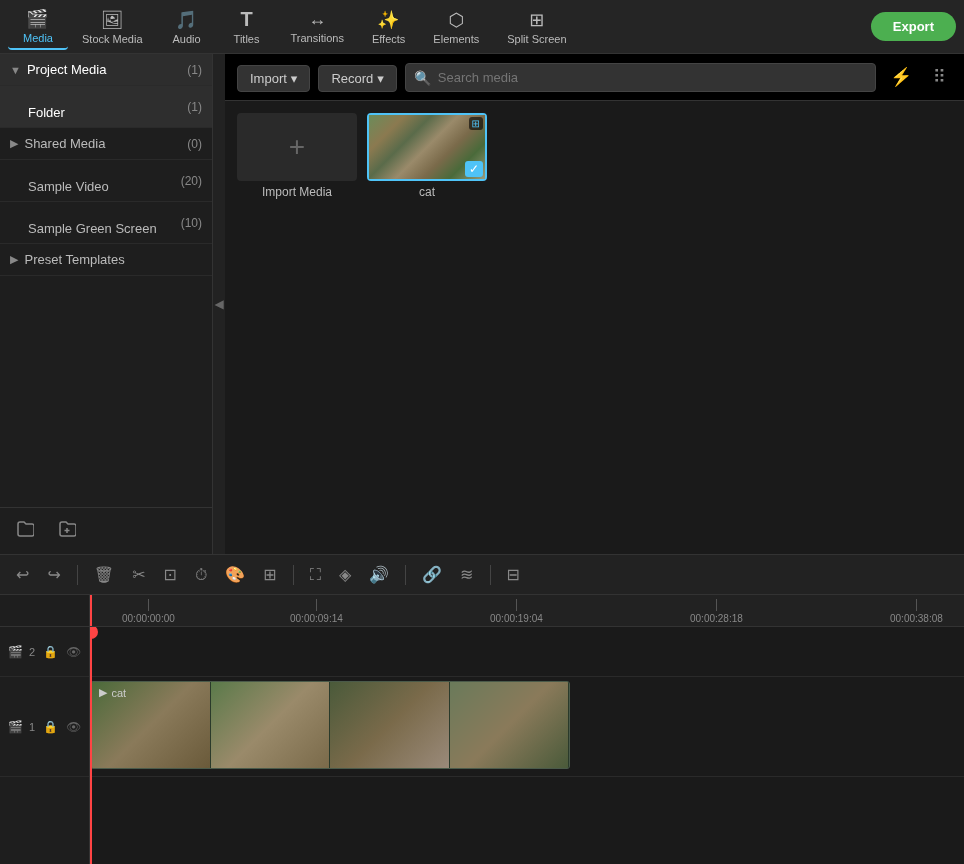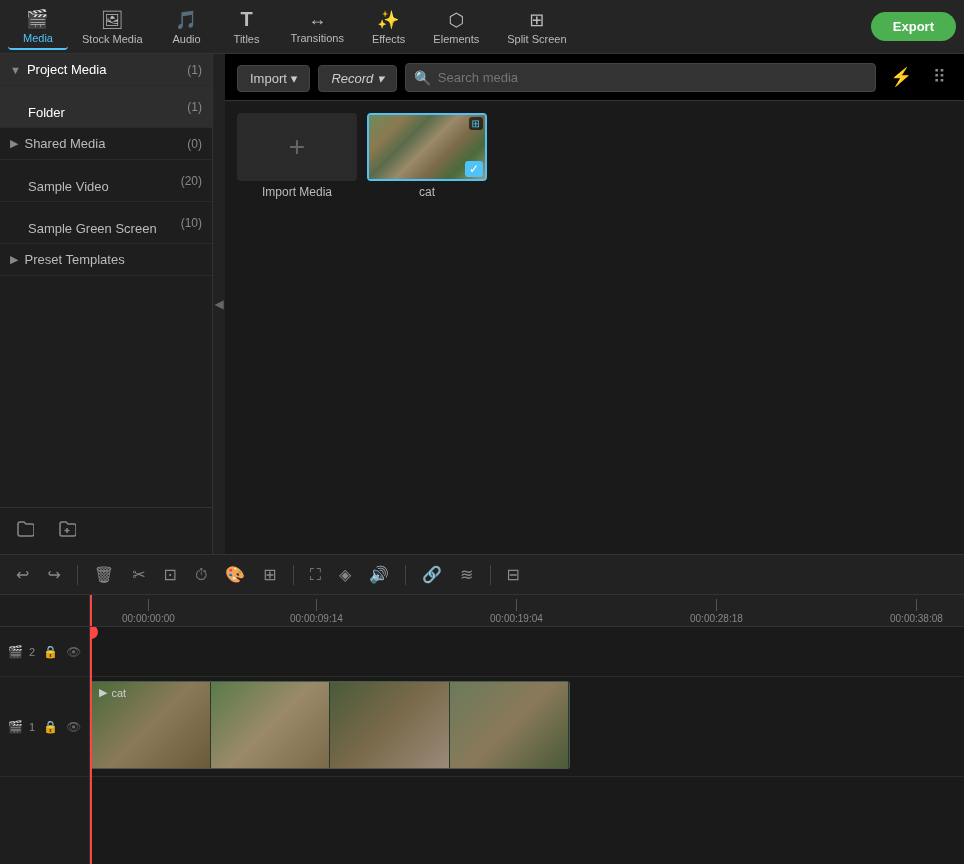--- a/index.html
+++ b/index.html
@@ -74,21 +74,21 @@
       background: #000000; border-bottom: 1px solid #333;
     }
     .import-btn {
       display: flex; align-items: center; gap: 4px;
       background: #333; border: 1px solid #444; color: #ccc;
       border-radius: 4px; padding: 5px 12px; cursor: pointer; font-size: 13px;
     }
     .record-btn {
       display: flex; align-items: center; gap: 4px;
       background: #333; border: 1px solid #444; color: #ccc;
-      border-radius: 4px; padding: 5px 12px; cursor: pointer; font-size: 13px; font-style: italic;
+      border-radius: 4px; padding: 5px 12px; cursor: pointer; font-size: 13px;
     }
     .search-container {
       flex: 1; position: relative;
     }
     .search-input {
       width: 100%; background: #333; border: 1px solid #444; color: #ccc;
       border-radius: 4px; padding: 6px 12px 6px 32px; font-size: 13px;
     }
     .search-icon-inner {
       position: absolute; left: 10px; top: 50%; transform: translateY(-50%);

